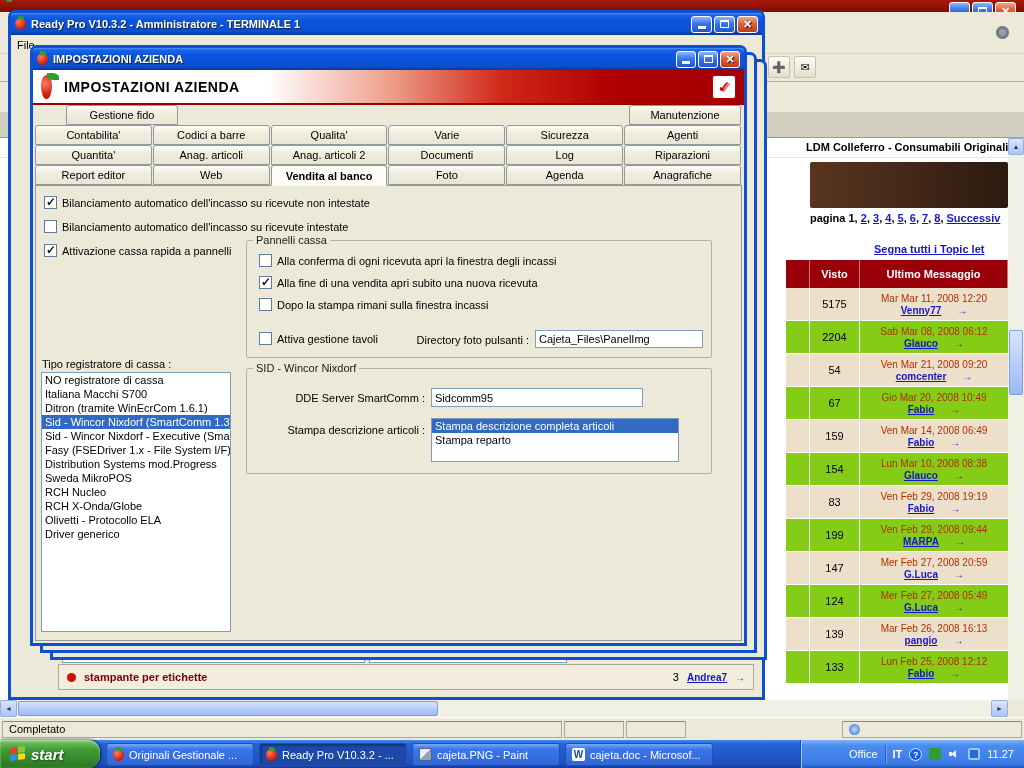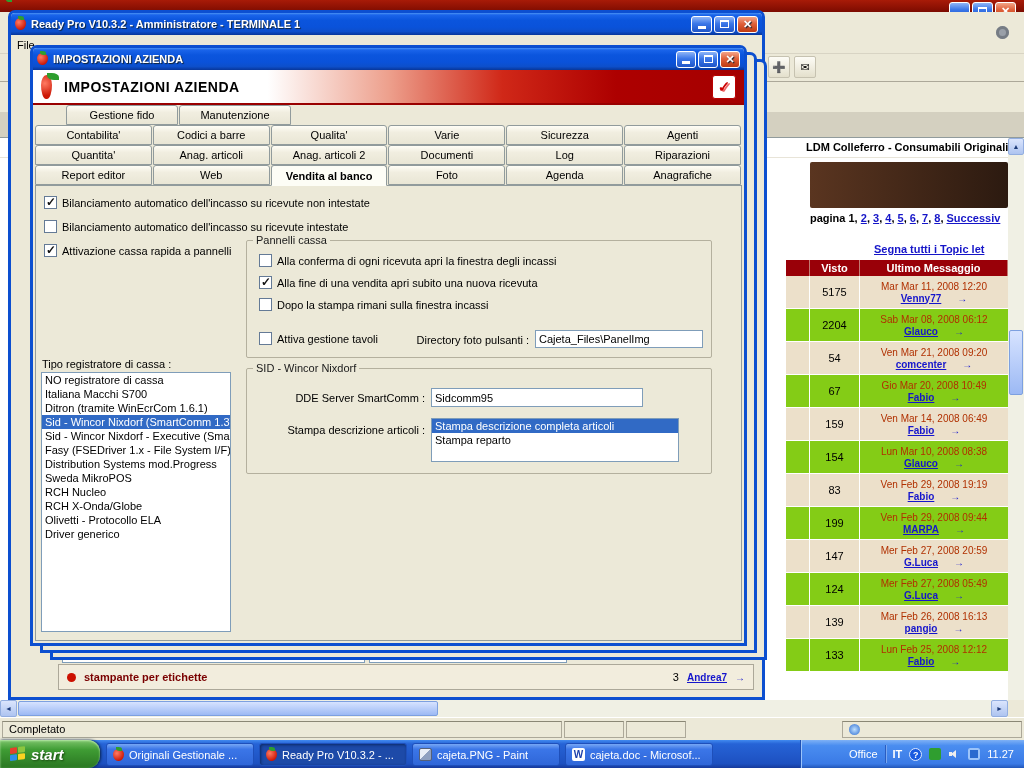--- a/index.html
+++ b/index.html
@@ -47,21 +47,21 @@
 .pageico{width:9px;height:11px;background:#fff;border:1px solid #5a6a9a;flex:0 0 9px;}
 .b-tabarrow{position:absolute;left:1008px;top:114px;width:16px;height:24px;background:linear-gradient(#fdfcf8,#d8d4c4);border:1px solid #919b9c;font-size:7px;display:flex;align-items:center;justify-content:center;color:#333;}
 .b-heading{position:absolute;left:0;top:138px;width:1024px;height:20px;background:#fff;border-bottom:1px solid #e8e4d8;}
 .b-heading span{position:absolute;left:806px;top:3px;font-weight:bold;font-size:11px;white-space:nowrap;}
 .b-content{position:absolute;left:0;top:158px;width:1024px;height:542px;background:#fff;overflow:hidden;}
 .banner{position:absolute;left:810px;top:4px;width:198px;height:46px;background:linear-gradient(90deg,#5a3520,#2c1a10);border-radius:2px;}
 .pagination{position:absolute;left:810px;top:54px;font-size:11px;font-weight:bold;white-space:nowrap;width:198px;overflow:hidden;}
 .plink{color:#1515c8;text-decoration:underline;cursor:pointer;}
 .marklink{position:absolute;left:874px;top:85px;font-size:11px;font-weight:bold;color:#1515c8;text-decoration:underline;white-space:nowrap;}
 .ftable{position:absolute;left:786px;top:102px;width:222px;overflow:hidden;}
-.fhead{display:flex;height:16px;background:#990008;color:#fff;font-weight:bold;font-size:11px;}
+.fhead{display:flex;height:28px;background:#990008;color:#fff;font-weight:bold;font-size:11px;}
 .fhead>div{display:flex;align-items:center;justify-content:center;border-right:1px solid #c27a72;}
 .fh0{flex:0 0 24px;}
 .fh1{flex:0 0 50px;}
 .fh2{flex:1;}
 .frow{display:flex;height:33px;background:#84cc16;border-bottom:1px solid #fff;font-size:10px;}
 .frow:nth-child(odd){background:#ece0ca;}
 .fc0{flex:0 0 24px;border-right:1px solid #fff;}
 .fc1{flex:0 0 50px;display:flex;align-items:center;justify-content:center;border-right:1px solid #fff;font-size:11px;}
 .fc2{flex:1;display:flex;flex-direction:column;align-items:center;justify-content:center;gap:1px;overflow:hidden;}
 .fdate{color:#b03000;white-space:nowrap;}
@@ -102,21 +102,21 @@
 .d-title .wbtns{margin-left:auto;}
 .d-title .wbtn{width:20px;height:17px;}
 .d-header{position:absolute;left:0;top:22px;right:0;height:33px;background:linear-gradient(90deg,#ffffff 0%,#ffffff 33%,#eda08d 50%,#d02818 66%,#ad0000 82%,#a50000 100%);display:flex;align-items:center;}
 .d-header .berry{width:22px;height:24px;margin-left:8px;}
 .d-header .berry::before{left:6px;width:12px;height:7px;}
 .d-htext{font-size:14px;font-weight:bold;margin-left:12px;letter-spacing:.5px;}
 .d-check{margin-left:auto;margin-right:8px;width:24px;height:24px;background:#fff;border:1px solid #b00;border-radius:3px;color:#c00;font-weight:bold;font-size:15px;display:flex;align-items:center;justify-content:center;text-shadow:2px 1px 0 #e66;}
 .d-redline{position:absolute;left:0;top:55px;right:0;height:2px;background:#990000;}
 .d-tabs{position:absolute;left:1px;top:57px;right:1px;height:80px;}
 .tabrow{display:flex;height:20px;padding:0 1px;}
-.tabrow.first{padding-left:32px;}
+.tabrow.first{padding-left:32px;justify-content:space-between;}
 .tabrow.first .tab{flex:0 0 112px;}
 .tab{flex:1;margin-right:1px;border:1px solid #919b9c;border-radius:3px 3px 0 0;background:linear-gradient(#fffef6,#f1eee0 35%,#e9e6d5);display:flex;align-items:center;justify-content:center;font-size:11px;white-space:nowrap;overflow:hidden;cursor:pointer;}
 .tab.active{background:#fdfdf6;font-weight:bold;margin-bottom:-1px;z-index:2;border-bottom:1px solid #fdfdf6;}
 .d-content{position:absolute;left:2px;top:137px;right:2px;bottom:2px;background:#ece9d8;border:1px solid #919b9c;}
 
 
 #taskbar{position:absolute;left:0;top:740px;width:1024px;height:28px;background:linear-gradient(180deg,#418af0 0%,#2663d6 14%,#1d50c0 85%,#16399b 100%);}
 .startbtn{position:absolute;left:0;top:0;width:100px;height:28px;border-radius:0 12px 12px 0;background:linear-gradient(180deg,#7cc46a 0%,#3f9c34 35%,#2d7c24 90%);box-shadow:inset 0 1px 2px #b8e8a8,1px 0 3px #06204a;display:flex;align-items:center;gap:5px;padding:0 10px;color:#fff;font-weight:bold;font-style:italic;font-size:15px;text-shadow:1px 1px 2px #1a4a10;}
 .flag{width:16px;height:15px;display:grid;grid-template-columns:7px 7px;grid-template-rows:6px 6px;gap:1px;transform:skewY(-8deg);}
 .flag i{border-radius:1px;display:block;}

